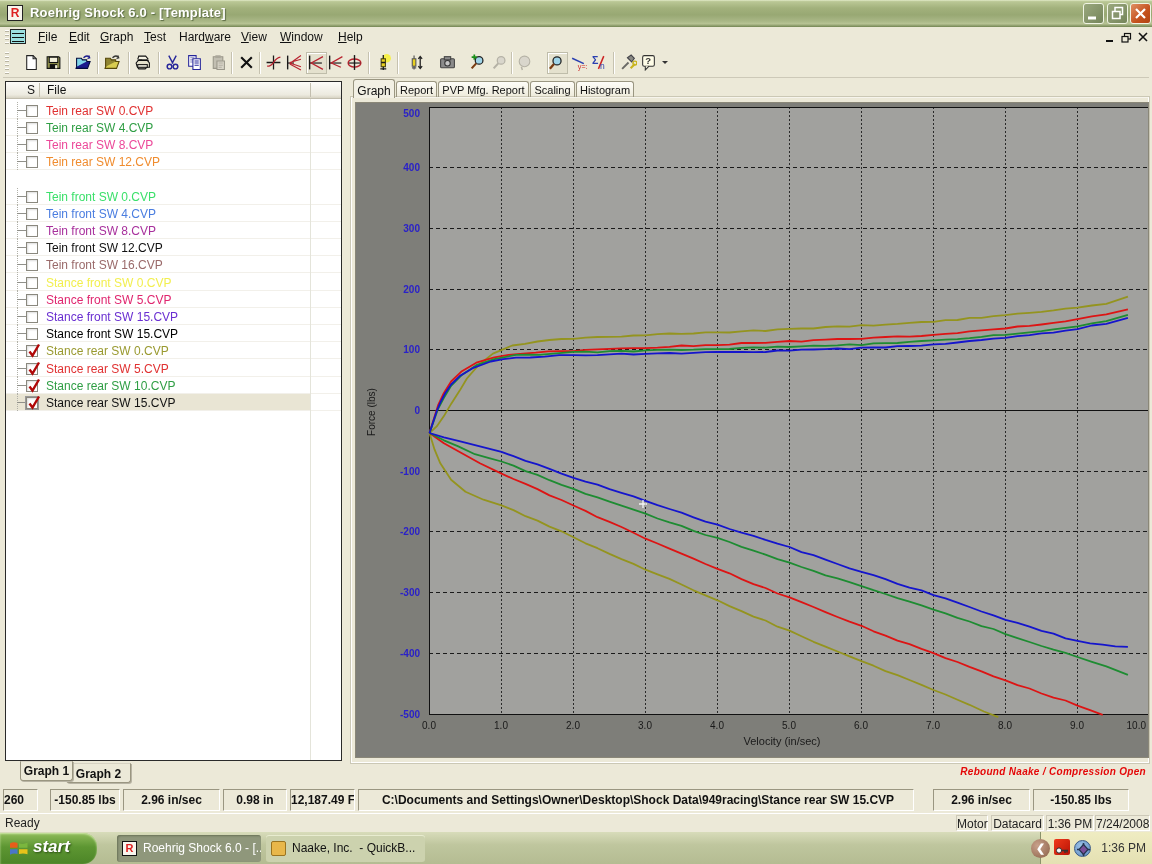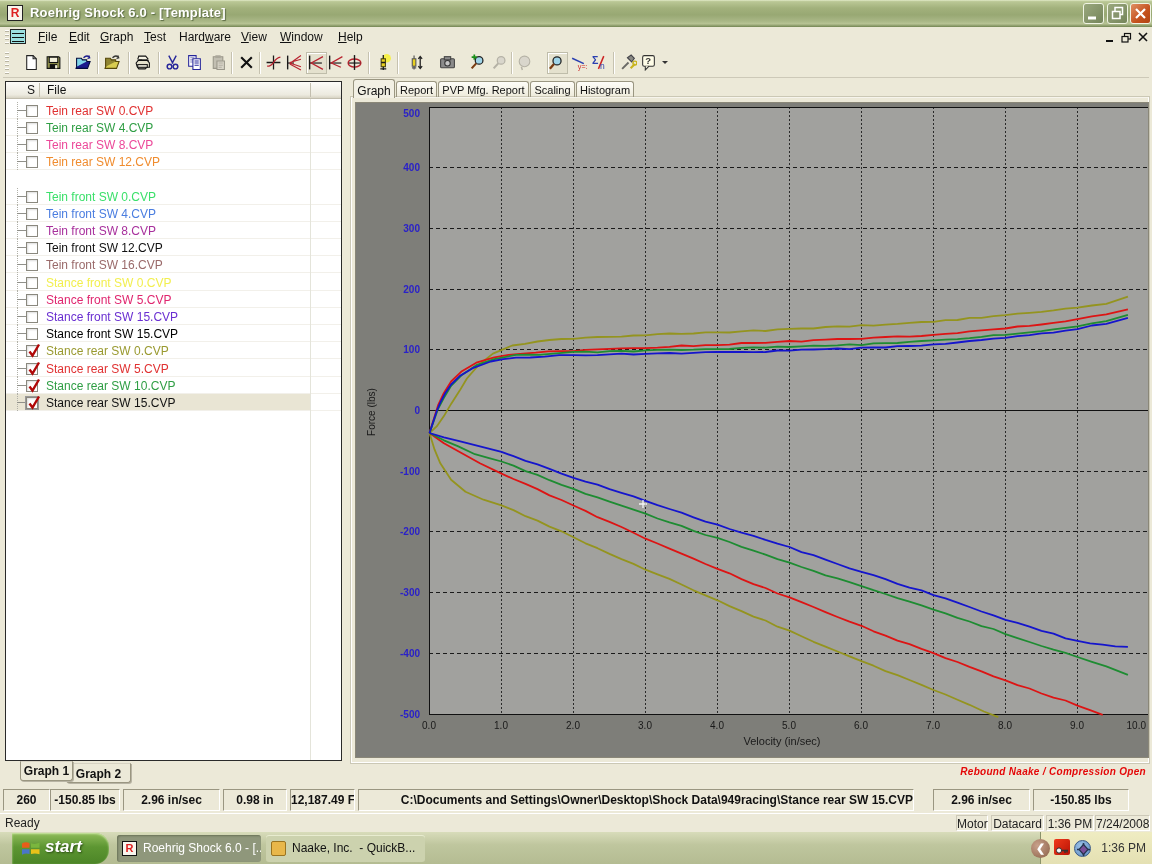--- a/index.html
+++ b/index.html
@@ -48,21 +48,21 @@
 #bt2{left:66px;top:763px;width:65px;height:20px;padding-top:3px}
 #redtxt{position:absolute;right:6px;top:766px;color:#e40808;font-size:10px;font-style:italic;font-weight:bold;letter-spacing:0.3px}
 
 #statusrow{position:absolute;left:0;top:788px;width:1152px;height:25px;background:#ece9d8}
 .sf{position:absolute;top:1px;height:22px;background:#ece9d8;border:1px solid;border-color:#9a9681 #fff #fff #9a9681;font-size:12px;font-weight:bold;color:#111;padding-top:3px;white-space:nowrap;overflow:hidden}
 
 #ready{position:absolute;left:0;top:813px;width:980px;height:17px;background:#ece9d8;border-top:1px solid #fff;font-size:12px;color:#222}
 #ready .cell{position:absolute;top:1px;height:16px;border:1px solid;border-color:#cdc9b8 #fff #fff #cdc9b8;font-size:12px;color:#222;text-align:center;padding-top:1px}
 
 #taskbar{position:absolute;left:0;top:832px;width:1152px;height:32px;background:linear-gradient(#d8dcba,#bfc69e 40%,#b4bc92)}
-#start{position:absolute;left:12px;top:1px;width:97px;height:31px;border-radius:0 14px 14px 0;background:linear-gradient(#8fbc5a,#5d9632 45%,#4c8527);box-shadow:inset 0 1px 2px #cfe8a8;color:#fff;font-weight:bold;font-style:italic;font-size:17px;text-shadow:1px 1px 2px #2a4d12;padding:4px 0 0 33px}
+#start{position:absolute;left:0;top:1px;width:97px;height:31px;border-radius:0 14px 14px 0;background:linear-gradient(#8fbc5a,#5d9632 45%,#4c8527);box-shadow:inset 0 1px 2px #cfe8a8;color:#fff;font-weight:bold;font-style:italic;font-size:17px;text-shadow:1px 1px 2px #2a4d12;padding:4px 0 0 33px}
 .taskbtn{position:absolute;top:3px;height:27px;border-radius:3px;font-size:12px;padding:6px 4px 0 26px;white-space:nowrap;overflow:hidden}
 #tb1{left:117px;width:144px;background:#8f977b;box-shadow:inset 1px 1px 2px #6a7258;color:#fff}
 #tb2{left:266px;width:159px;background:#ccd2ae;box-shadow:inset 0 1px 0 #e8ecd0;color:#111}
 #tray{position:absolute;left:1040px;top:0;width:112px;height:33px;background:linear-gradient(#efecc2,#e4e0b2);border-left:1px solid #8a926a}
 #clock{position:absolute;right:6px;top:9px;font-size:12px;color:#333}
 </style></head><body>
 <div id="app">
 <div id="title">
       <div id="ticon">R</div>
       <span class="txt">Roehrig Shock 6.0 - [Template]</span>
@@ -430,26 +430,26 @@
       <text x="721.0" y="626" text-anchor="middle" font-size="10" fill="#1a1a1a">9.0</text>
       <text x="790.0" y="626" text-anchor="end" font-size="10" fill="#1a1a1a">10.0</text>
       <text x="16" y="312.0" font-size="10" fill="#1a1a1a" transform="rotate(-90 16 309.0)" text-anchor="middle">Force (lbs)</text>
       <text x="426" y="642" text-anchor="middle" font-size="11" fill="#1a1a1a">Velocity (in/sec)</text>
       <path d="M283,401 h8 M287,397 v8" stroke="#f4f4f4" stroke-width="1.3"></path>
     </svg>
 <div class="btab" id="bt1">Graph 1</div>
 <div class="btab" id="bt2">Graph 2</div>
 <div id="redtxt">Rebound Naake / Compression Open</div>
 <div id="statusrow">
-      <div class="sf" style="left:3px;width:47px;text-align:center;">260</div>
+      <div class="sf" style="left:3px;width:35px;text-align:left;">260</div>
       <div class="sf" style="left:50px;width:70px;text-align:center;">-150.85 lbs</div>
       <div class="sf" style="left:123px;width:97px;text-align:center;">2.96 in/sec</div>
       <div class="sf" style="left:223px;width:64px;text-align:center;">0.98 in</div>
       <div class="sf" style="left:290px;width:65px;text-align:center;">12,187.49 F</div>
-      <div class="sf" style="left:358px;width:556px;text-align:right;padding-left:4px;">C:\Documents and Settings\Owner\Desktop\Shock Data\949racing\Stance rear SW 15.CVP</div>
+      <div class="sf" style="left:358px;width:556px;text-align:center;padding-left:4px;">C:\Documents and Settings\Owner\Desktop\Shock Data\949racing\Stance rear SW 15.CVP</div>
       <div class="sf" style="left:933px;width:97px;text-align:center;">2.96 in/sec</div>
       <div class="sf" style="left:1033px;width:96px;text-align:center;">-150.85 lbs</div>
     </div>
 <div id="ready">
       <span style="position:absolute;left:5px;top:2px">Ready</span>
 <span class="cell" style="left:956px;width:32px">Motor</span>
 <span class="cell" style="left:991px;width:53px">Datacard</span>
 <span class="cell" style="left:1046px;width:48px">1:36 PM</span>
 <span class="cell" style="left:1095px;width:55px">7/24/2008</span>
 </div>

